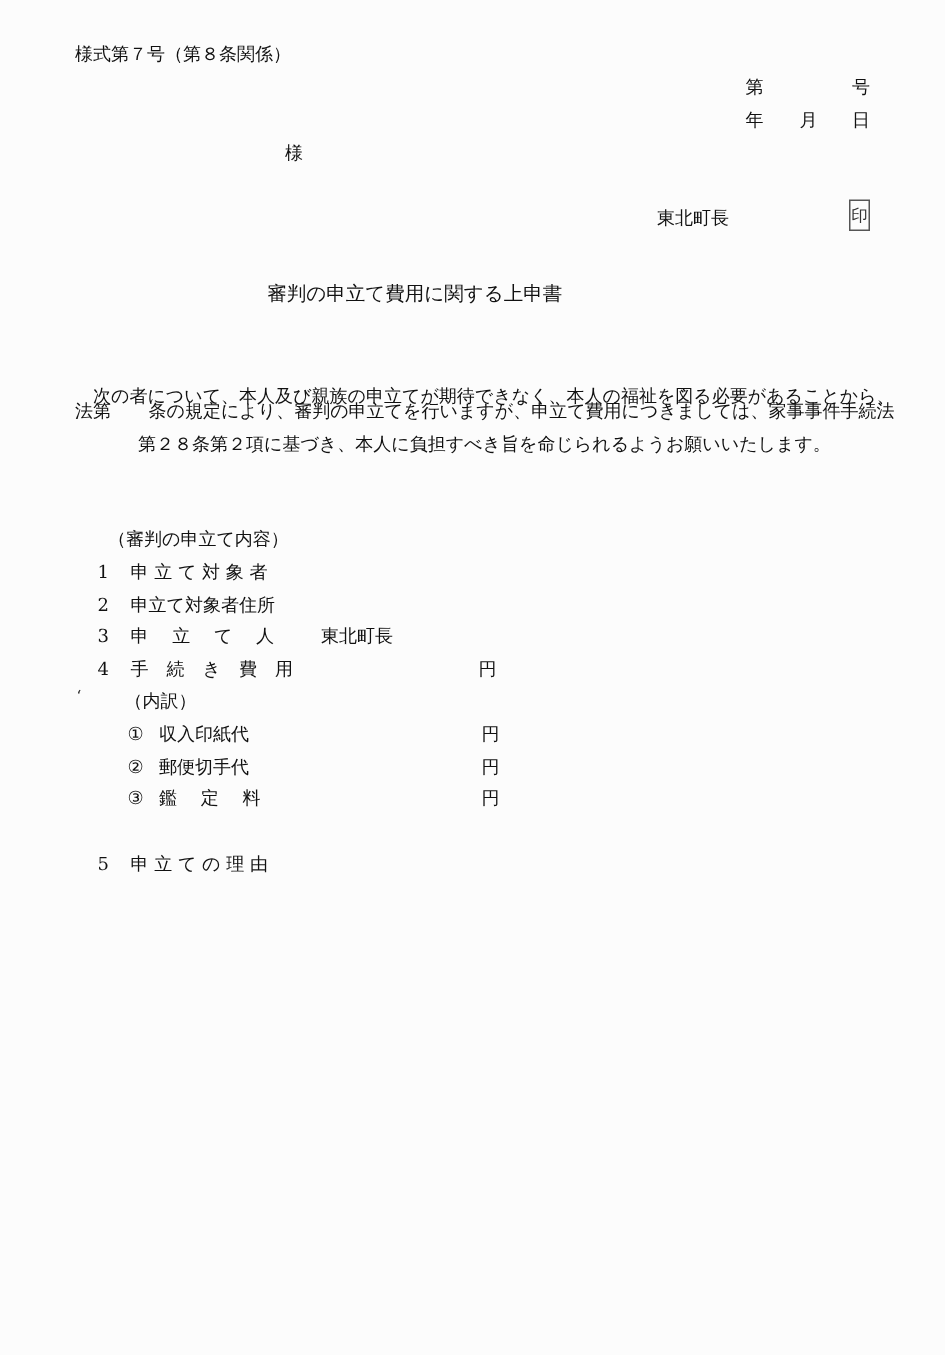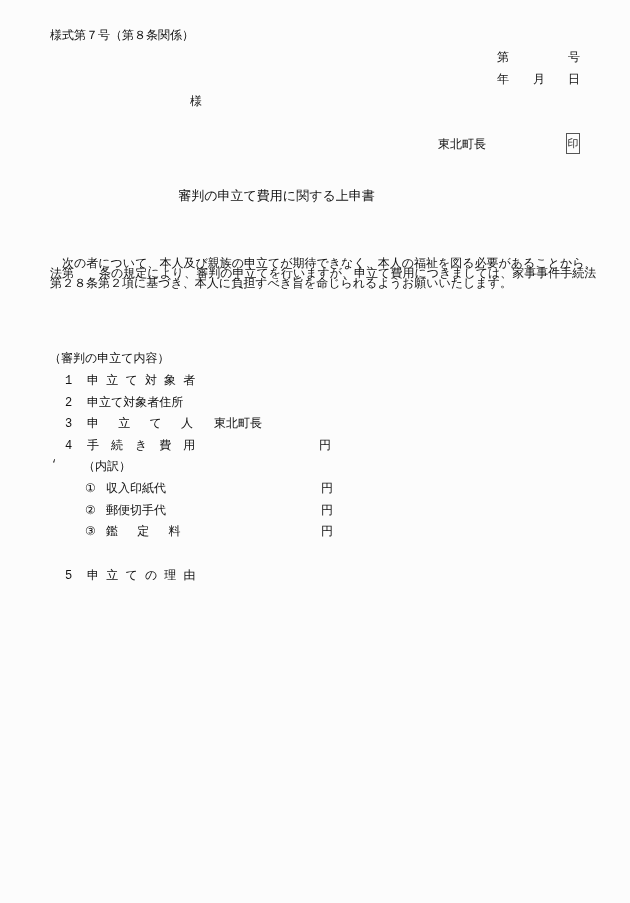--- a/index.html
+++ b/index.html
@@ -9,42 +9,42 @@
   }
   body {
     width: 630px;
     height: 903px;
     position: relative;
     overflow: hidden;
     font-family: "DejaVu Serif", "Liberation Serif", serif;
     color: #111;
     font-size: 12px;
   }
-  .abs { position: absolute; white-space: nowrap; line-height: 16px; font-family: Liberation Mono, monospace; }
+  .abs { position: absolute; white-space: nowrap; line-height: 16px; }
   .form-no { left: 50px; top: 28px; }
   .dai { left: 497px; top: 50px; }
   .go { left: 568px; top: 50px; }
   .nen { left: 497px; top: 72px; }
   .tsuki { left: 533px; top: 72px; }
   .hi { left: 568px; top: 72px; }
   .sama { left: 190px; top: 94px; }
   .mayor { left: 438px; top: 137px; }
   .seal {
     position: absolute; left: 566px; top: 133px;
     width: 12px; height: 19px;
     border: 1px solid #555;
     font-size: 11px; line-height: 19px; text-align: center;
     color: #333;
   }
   .title { left: 0; width: 553px; text-align: center; top: 189px; font-size: 13px; }
   .body-line { left: 50px; font-size: 12px; }
   .l1 { top: 244px; left: 62px; margin-top: 12px; }
   .l2 { top: 266px; }
-  .l3 { top: 276px; }
-  .section-head { left: 49px; top: 351px; }
+  .l3 { top: 288px; margin-left: 42px; }
+  .section-head { left: 72px; top: 351px; }
   .num { left: 65px; }
   .lbl { left: 87px; letter-spacing: 0; text-align: center; }
   .r1 { top: 373px; }
   .r2 { top: 395px; }
   .r3 { top: 416px; }
   .r4 { top: 438px; }
   .r5 { top: 459px; text-align: right; }
   .r6 { top: 481px; }
   .r7 { top: 503px; }
   .r8 { top: 524px; }

